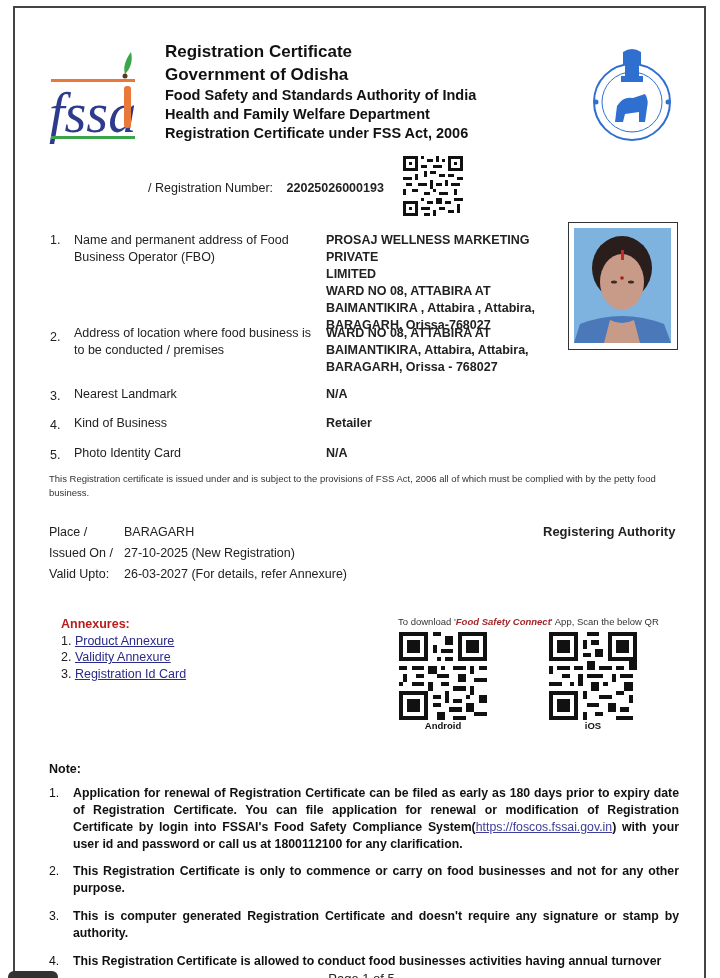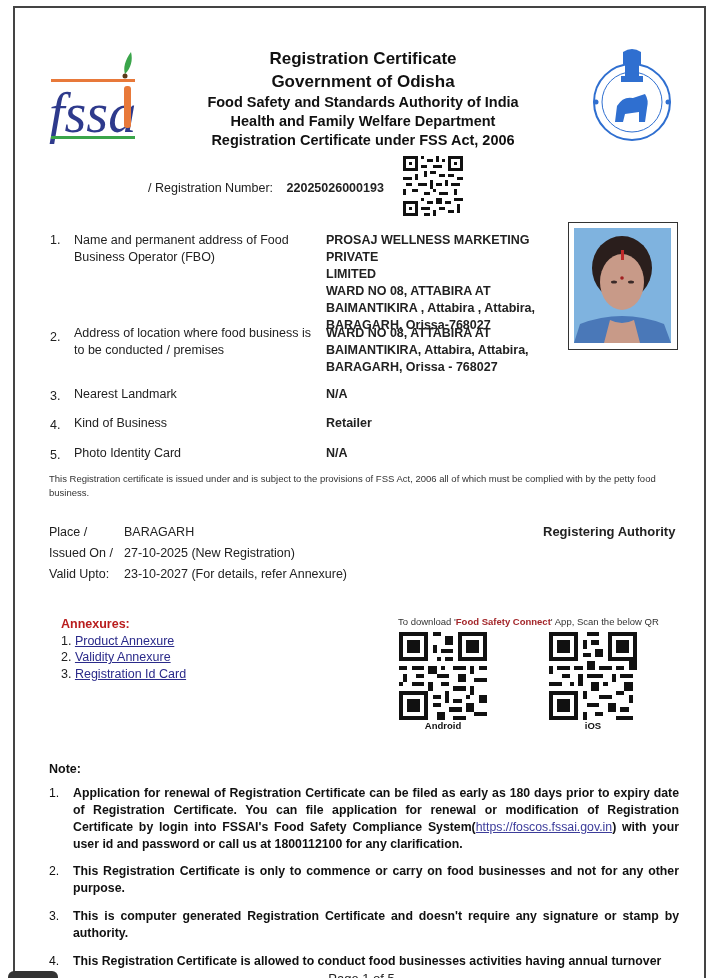--- a/index.html
+++ b/index.html
@@ -12,21 +12,21 @@
   .page {
     position: absolute; left: 13px; top: 6px; width: 693px; height: 990px;
     border: 2px solid #444; border-bottom: none; box-sizing: border-box;
     background: #fff;
   }
   .abs { position: absolute; }
 
   
   .logo-fssai { left: 30px; top: 38px; width: 100px; height: 100px; }
   .emblem { left: 572px; top: 38px; width: 90px; height: 98px; }
-  .header-block { left: 150px; top: 39px; width: 396px; text-align: center; }
+  .header-block { left: 150px; top: 32px; width: 396px; text-align: left; }
   .h-title { font-size: 17px; font-weight: bold; line-height: 23px; color: #111; }
   .h-sub { font-size: 14.5px; font-weight: bold; line-height: 19px; color: #111; }
 
   .regno { left: 133px; top: 173px; font-size: 12.5px; color: #222; }
   .regno .num { font-weight: bold; margin-left: 10px; }
   .qr-main { left: 388px; top: 147px; width: 60px; height: 62px; }
 
   
   .row { position: absolute; left: 35px; font-size: 12.5px; line-height: 17px; color: #222; }
   .row .n { position: absolute; left: 0; width: 20px; }
@@ -43,21 +43,21 @@
 
   .issue { font-size: 12.5px; line-height: 21px; color: #222; }
   .issue .k { display: inline-block; width: 75px; }
   .reg-auth { left: 528px; top: 516px; font-size: 13px; font-weight: bold; color: #222; }
 
   .annex { left: 46px; top: 608px; font-size: 12.5px; line-height: 16.5px; }
   .annex .ttl { font-weight: bold; color: #b91c1c; }
   .annex a { color: #2a2a8a; text-decoration: underline; }
 
   .app-note { left: 383px; top: 608px; font-size: 9.5px; color: #333; }
-  .app-note .hl { color: #a3262a; font-weight: bold; }
+  .app-note .hl { color: #a3262a; font-weight: bold; font-style: italic; }
   .qr-app { width: 88px; height: 88px; }
   .qr-label { font-size: 9.5px; font-weight: bold; width: 88px; text-align: center; color: #111; }
 
   .note-title { left: 34px; top: 754px; font-size: 12.5px; font-weight: bold; color: #111; }
   .note { left: 34px; width: 630px; font-size: 12.3px; font-weight: bold; line-height: 17px; color: #111; text-align: justify; }
   .note .nn { position: absolute; left: 0; font-weight: normal; }
   .note .nt { display: block; margin-left: 24px; }
   .note a { color: #3c3c9a; font-weight: normal; text-decoration: underline; }
 
   .page-num { left: 0; width: 693px; top: 963px; text-align: center; font-size: 13px; color: #222; }
@@ -173,21 +173,21 @@
         <path d="M30 115 L36 92 Q48 98 60 92 L66 115 Z" fill="#c89a88"></path>
       </svg>
     </div>
   </div>
 
   <div class="abs disclaimer">This Registration certificate is issued under and is subject to the provisions of FSS Act, 2006 all of which must be complied with by the petty food business.</div>
 
   <div class="abs issue" style="left:34px; top:514px;">
     <div><span class="k">Place /</span><span>BARAGARH</span></div>
     <div><span class="k">Issued On /</span><span>27-10-2025 (New Registration)</span></div>
-    <div><span class="k">Valid Upto:</span><span>23-10-2027 (For details, refer Annexure)</span></div>
+    <div><span class="k">Valid Upto:</span><span>26-03-2027 (For details, refer Annexure)</span></div>
   </div>
   <div class="abs reg-auth">Registering Authority</div>
 
   <div class="abs annex">
     <div class="ttl">Annexures:</div>
     <div><span>1.</span> <a>Product Annexure</a></div>
     <div><span>2.</span> <a>Validity Annexure</a></div>
     <div><span>3.</span> <a>Registration Id Card</a></div>
   </div>
 

